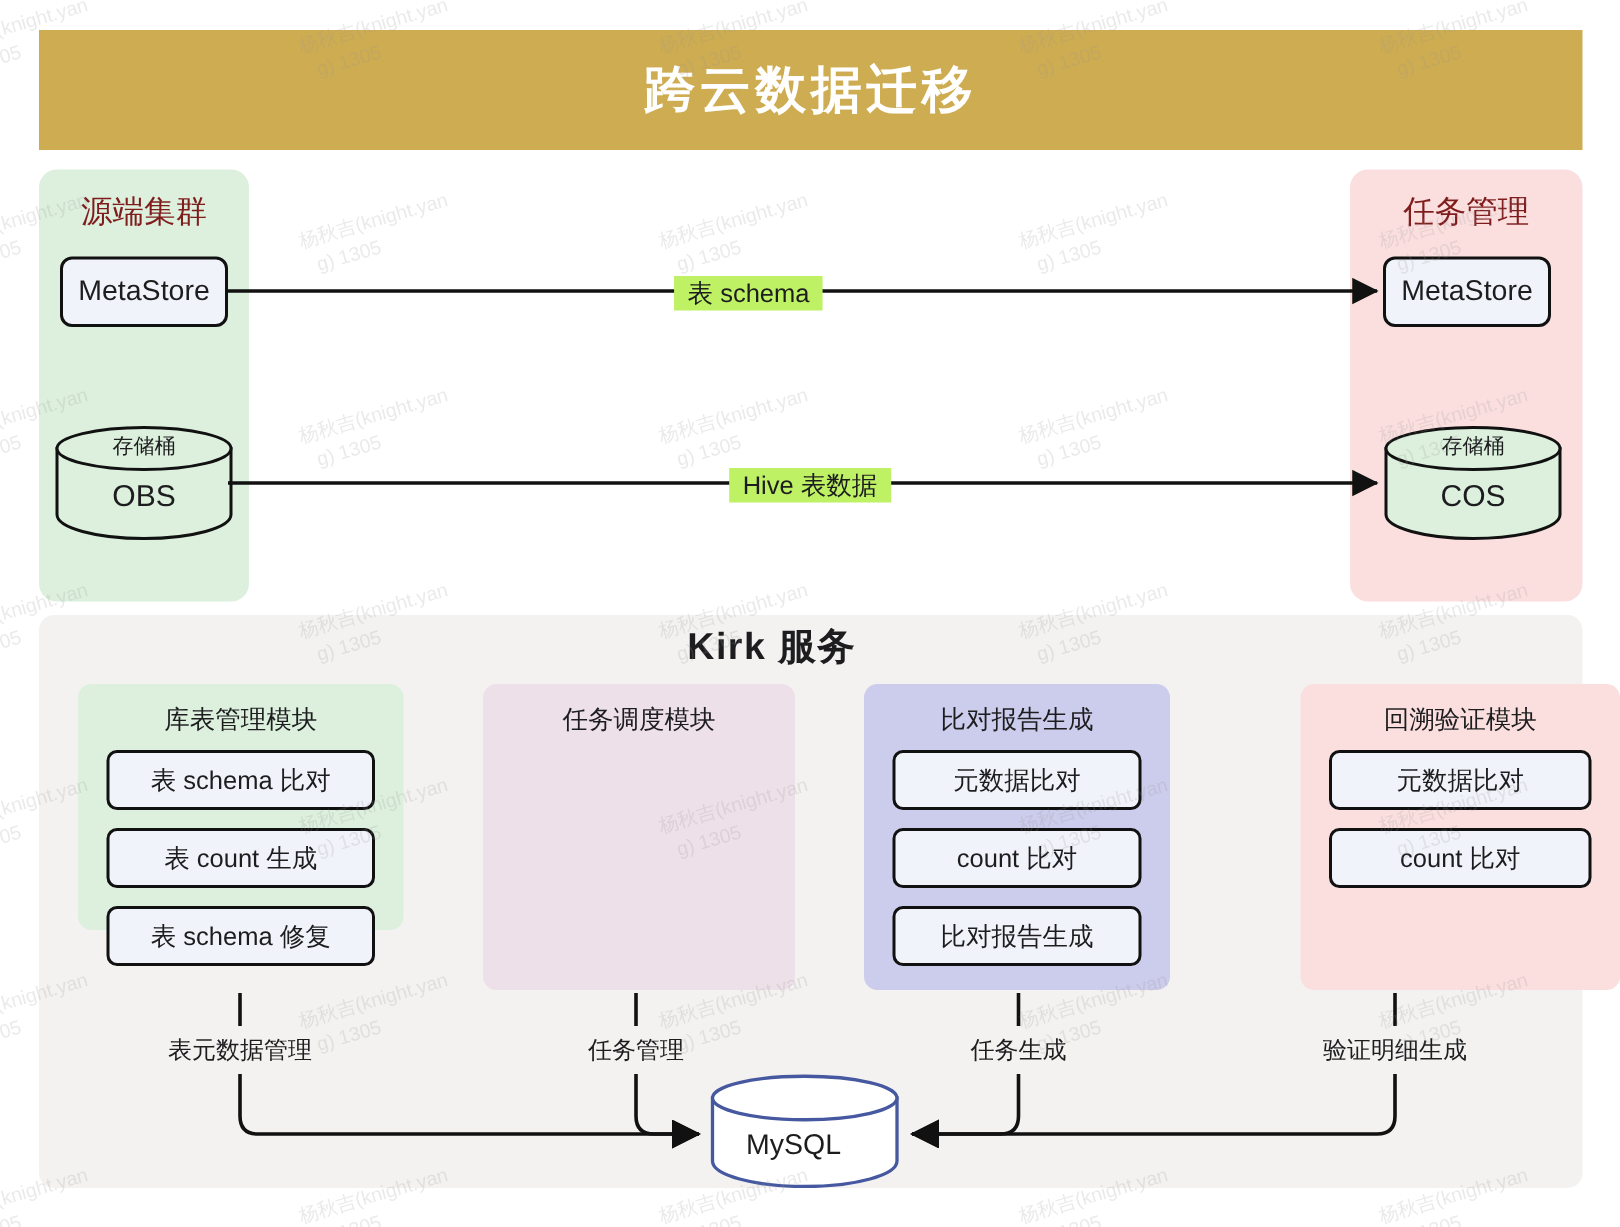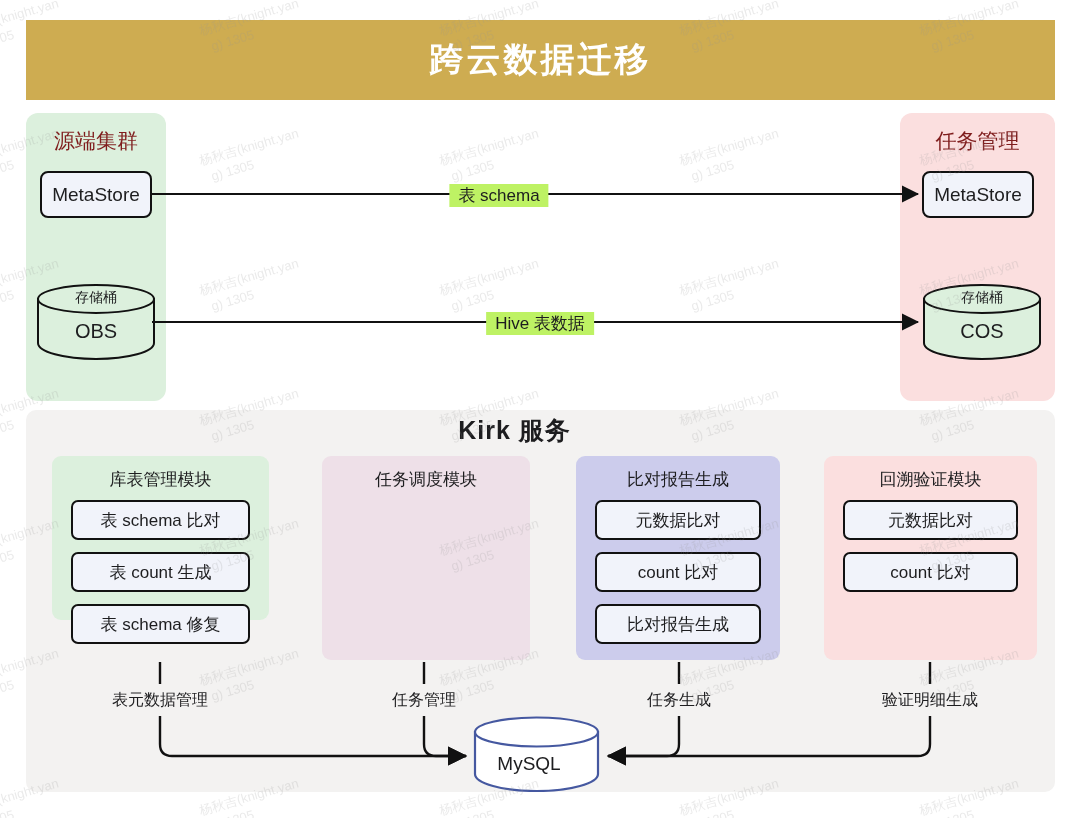--- a/index.html
+++ b/index.html
@@ -183,21 +183,21 @@
 
 <div id="module-2" class="module" style="background: rgb(204, 204, 236);">
   <div class="m-title">比对报告生成</div>
   <div class="m-items">
     <div class="m-item">元数据比对</div>
     <div class="m-item">count 比对</div>
     <div class="m-item">比对报告生成</div>
   </div>
 </div>
 
-<div id="module-3" class="module" style="background: rgb(251, 223, 223);">
+<div id="module-3" class="module" style="background: rgb(251, 223, 223); margin-left: 43px;">
   <div class="m-title">回溯验证模块</div>
   <div class="m-items">
     <div class="m-item">元数据比对</div>
     <div class="m-item">count 比对</div>
   </div>
 </div>
 
 <svg id="connectors" viewBox="0 0 1080 818">
   <defs>
     <marker id="ah2" markerWidth="9" markerHeight="9" refX="7.5" refY="4" orient="auto">

